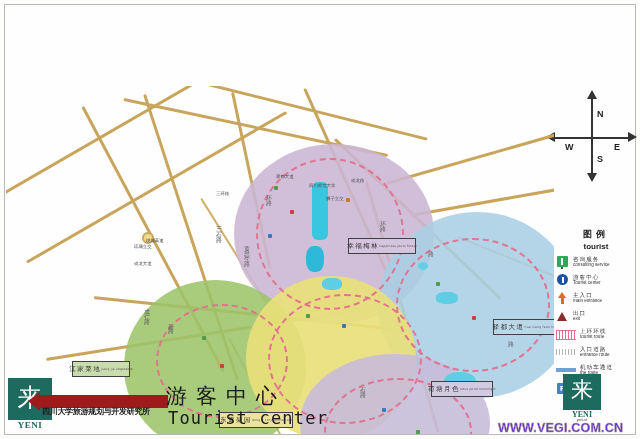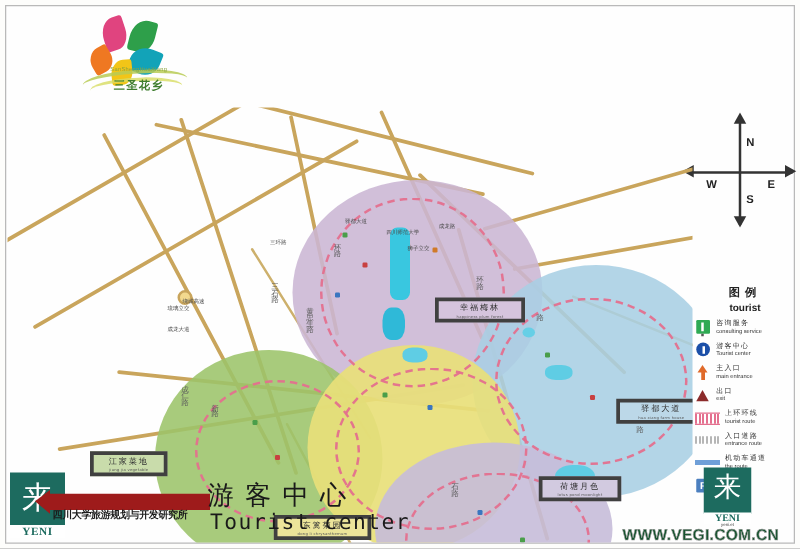--- a/index.html
+++ b/index.html
@@ -41,22 +41,22 @@
   
   #map{position:absolute;left:6px;top:86px;width:548px;height:348px;overflow:hidden;}
   .zone{position:absolute;border-radius:50%;}
   .road{position:absolute;background:#c9a55c;transform-origin:0 0;border-radius:2px;}
   .road.thin{background:#cdb06c;}
   .riv{position:absolute;background:#7fd0e8;border-radius:50%;}
   .maplbl{position:absolute;font-size:4.4px;color:#4a4a4a;white-space:nowrap;
     font-family:"DejaVu Sans","Liberation Sans",sans-serif;}
   .vlabel{position:absolute;font-size:6px;color:#5d5d5d;writing-mode:vertical-rl;
     letter-spacing:5px;font-family:"DejaVu Sans","Liberation Sans",sans-serif;}
-  .zbanner{position:absolute;height:14px;border:3px solid #404040;
-    display:flex;flex-direction:column;align-items:center;justify-content:center;
+  .zbanner{position:absolute;height:14px;border:1px solid #404040;
+    display:flex;flex-direction:row;align-items:center;justify-content:center;
     font-size:6.5px;letter-spacing:1.5px;color:#333;white-space:nowrap;
     font-family:"DejaVu Sans","Liberation Sans",sans-serif;}
   .zbanner .sub{font-size:3px;letter-spacing:.2px;color:#555;}
   .poi{position:absolute;width:4px;height:4px;border-radius:1px;}
   .tourroute{position:absolute;border:2px dashed #e4708f;border-radius:50%;opacity:.95;}
 
   
   #legend{position:absolute;left:556px;top:228px;width:80px;}
   #legend .lg-h{font-size:9px;letter-spacing:4px;color:#222;text-align:center;font-weight:bold;
     font-family:"DejaVu Sans","Liberation Sans",sans-serif;}
@@ -87,40 +87,29 @@
   #tc-en{position:absolute;left:168px;top:408px;font-size:17px;letter-spacing:1.2px;color:#1a1a1a;
     font-family:"DejaVu Sans Mono","Liberation Mono",monospace;}
   #wm-logo{position:absolute;left:563px;top:374px;width:38px;height:46px;}
   #wm-logo .box{position:absolute;left:0;top:0;width:38px;height:37px;background:#1d6b5f;}
   #wm-logo .ch{position:absolute;left:0;top:1px;width:38px;text-align:center;font-size:22px;color:#fff;
     font-family:"DejaVu Sans","Liberation Serif",serif;}
   #wm-logo .yeni{position:absolute;left:0;top:36px;width:38px;text-align:center;font-size:8px;
     font-weight:bold;color:#1d6b5f;background:#fff;font-family:"Liberation Serif",serif;}
   #wm-logo .sub{position:absolute;left:0;top:44px;width:38px;text-align:center;font-size:3.5px;color:#444;}
   #watermark{position:absolute;left:498px;top:421px;font-size:12.5px;font-weight:bold;
-    color:#14532d;letter-spacing:.2px;-webkit-text-stroke:.5px #9c9c9c;
+    color:#6d28d9;letter-spacing:.2px;-webkit-text-stroke:.5px #9c9c9c;
     font-family:"Liberation Sans",sans-serif;}
 </style>
 </head>
 <body>
 
 <div id="page">
   <div id="frame"></div>
 
-  <div id="logo">
-    <div class="petal" style="left:24px;top:2px;width:19px;height:26px;background:#e0447f;transform:rotate(-18deg);"></div>
-    <div class="petal" style="left:46px;top:4px;width:20px;height:26px;background:#2e9f4a;transform:rotate(14deg);"></div>
-    <div class="petal" style="left:14px;top:26px;width:18px;height:20px;background:#ef7822;transform:rotate(-30deg);"></div>
-    <div class="petal" style="left:46px;top:26px;width:24px;height:22px;background:#12a3b8;transform:rotate(22deg);"></div>
-    <div class="petal" style="left:31px;top:36px;width:17px;height:20px;background:#f2c518;transform:rotate(-6deg);"></div>
-    <div class="grass"></div>
-    <div class="grass2"></div>
-    <div class="pinyin">SanShengHuaXiang</div>
-    <div class="txt">三圣花乡</div>
-  </div>
 
 
   <div id="compass">
     <div class="vbar"></div>
     <div class="hbar"></div>
     <div class="ar" style="left:39px;top:-2px;border-left:5px solid transparent;border-right:5px solid transparent;border-bottom:9px solid #333;"></div>
     <div class="ar" style="left:39px;top:81px;border-left:5px solid transparent;border-right:5px solid transparent;border-top:9px solid #333;"></div>
     <div class="ar" style="left:80px;top:40px;border-top:5px solid transparent;border-bottom:5px solid transparent;border-left:9px solid #333;"></div>
     <div class="ar" style="left:-2px;top:40px;border-top:5px solid transparent;border-bottom:5px solid transparent;border-right:9px solid #333;"></div>
     <div class="lbl" style="left:49px;top:17px;">N</div>

